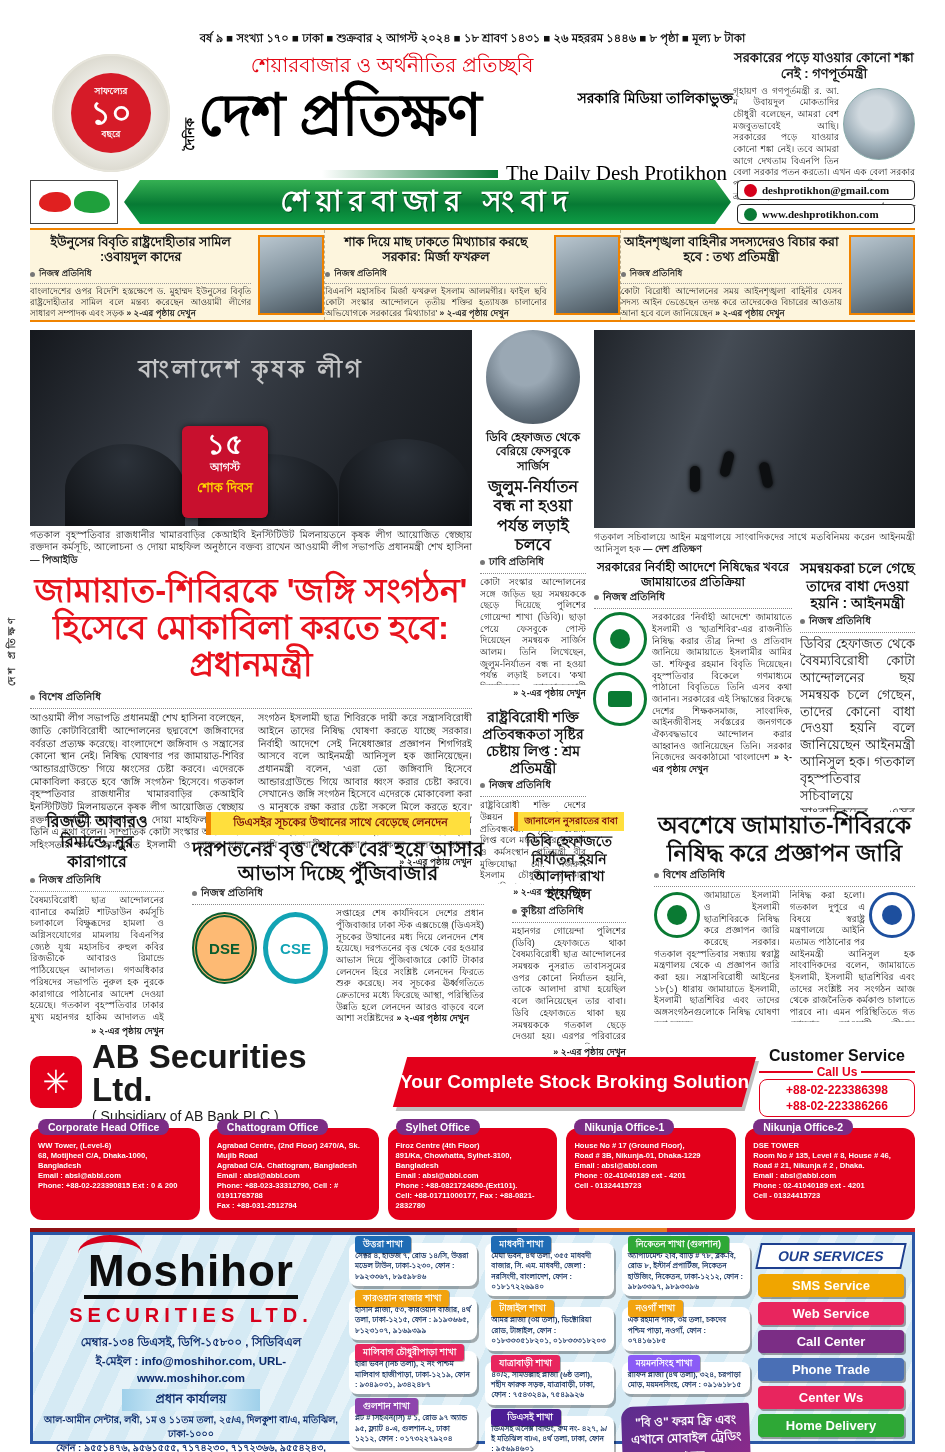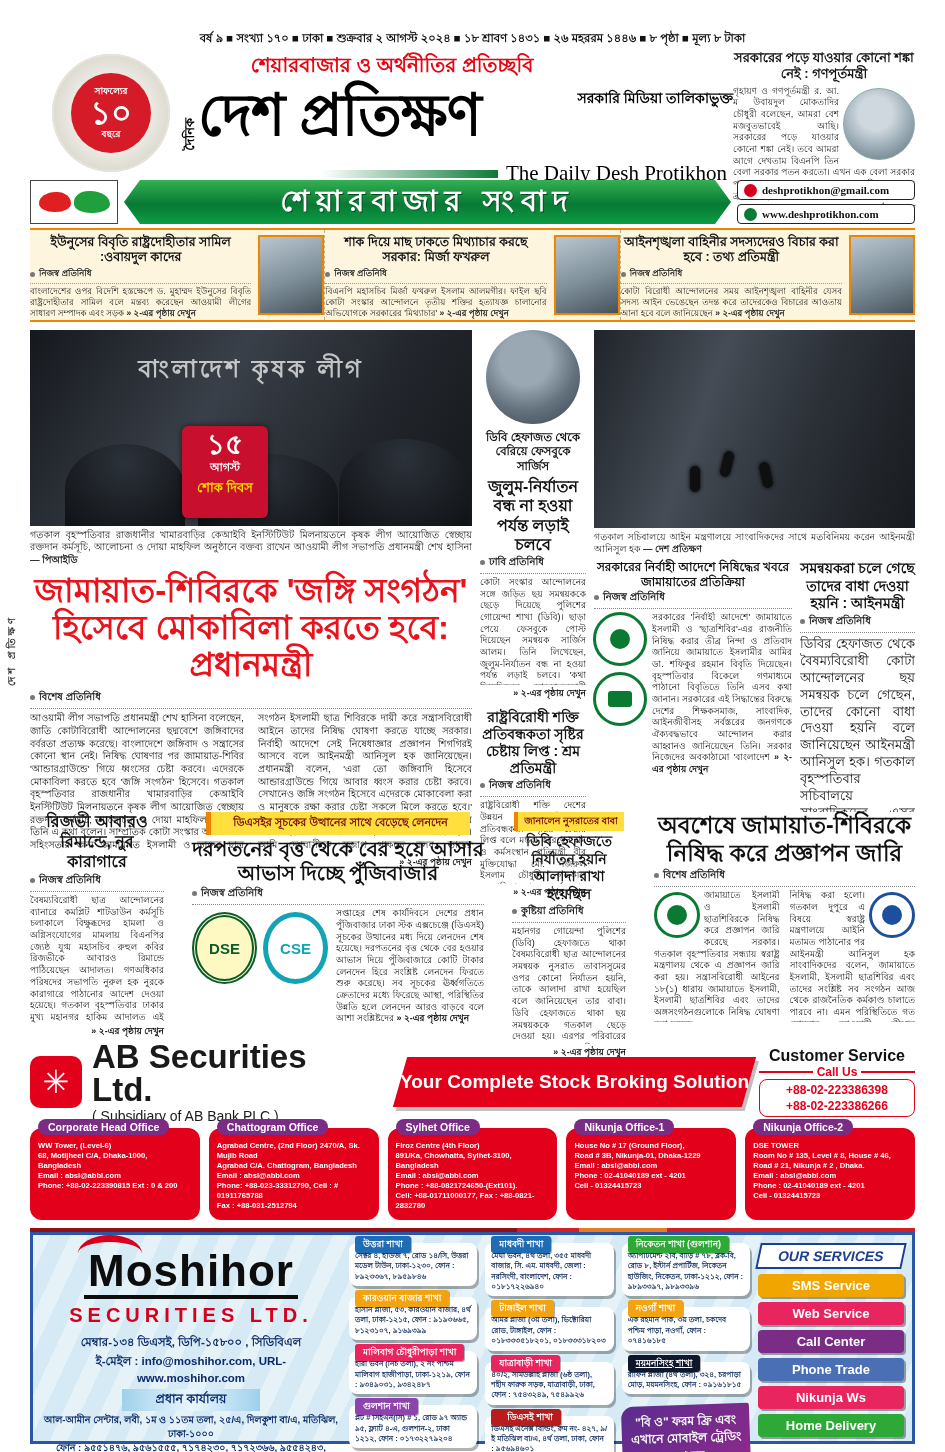--- a/index.html
+++ b/index.html
@@ -13,21 +13,21 @@
   .masthead{position:absolute;top:50px;left:30px;width:885px;height:126px;}
   .anniv{position:absolute;left:22px;top:4px;width:118px;height:118px;border-radius:50%;
          background:radial-gradient(circle,#ffffff 38%,#f0efe9 40%,#dcdad0 70%,#cfcdc2 100%);
          box-shadow:0 0 0 2px #e6e4da inset;display:flex;align-items:center;justify-content:center;}
   .anniv-inner{width:80px;height:80px;border-radius:50%;background:#d61b28;color:#fff;display:flex;
          flex-direction:column;align-items:center;justify-content:center;line-height:1;}
   .a-top{font-size:9px;font-weight:bold;}
   .a-num{font-size:32px;font-weight:900;margin:1px 0;}
   .a-bot{font-size:9px;font-weight:bold;}
   .mast-center{position:absolute;left:152px;top:0;width:545px;}
-  .tagline{color:#e30613;font-weight:700;font-size:20px;text-align:center;width:420px;}
+  .tagline{color:#e30613;font-weight:400;font-size:20px;text-align:center;width:420px;}
   .title-row{position:relative;margin-top:2px;height:72px;}
   .dainik{position:absolute;left:-2px;bottom:6px;writing-mode:vertical-rl;transform:rotate(180deg);
           font-size:13px;font-weight:bold;color:#000;}
   .title{position:absolute;left:16px;top:0;font-size:58px;font-weight:900;letter-spacing:-1px;line-height:1.05;color:#000;white-space:nowrap;}
   .gov{position:absolute;right:-6px;top:2px;font-size:14px;font-weight:bold;color:#000;}
   .sub-row{display:flex;align-items:center;gap:8px;margin-top:4px;}
   .green-line{flex:1;height:8px;margin-left:140px;background:linear-gradient(90deg,#ffffff,#0a7a36);}
   .sub-en{font-family:"Liberation Serif","DejaVu Serif",serif;font-size:21px;color:#000;white-space:nowrap;}
   .tr-article{position:absolute;right:0;top:0;width:182px;}
   .tr-head{font-size:13px;font-weight:bold;text-align:center;line-height:1.25;}
@@ -122,21 +122,21 @@
   .b-body{font-size:9px;text-align:justify;line-height:1.3;overflow:hidden;color:#111;}
   .b1 .b-body{max-height:128px;}
   .b2{width:292px;flex:none;}
   .kicker{background:#ffdf3d;color:#7a0a0a;font-weight:bold;font-size:11px;text-align:center;
           padding:2px 6px;border-left:5px solid #f08300;margin:0 14px;}
   .b2-head{font-size:20px;font-weight:900;text-align:center;line-height:1.18;margin-top:3px;}
   .b2-main{display:flex;gap:8px;margin-top:2px;}
   .mkt-logos{width:136px;flex:none;display:flex;gap:6px;align-items:flex-start;padding-top:4px;}
   .seal{width:62px;height:62px;border-radius:50%;display:flex;align-items:center;justify-content:center;
         font-weight:900;font-size:15px;}
-  .seal.dse{border:5px double #0a5c2e;color:#0a5c2e;background:#fef9c3;}
+  .seal.dse{border:5px double #0a5c2e;color:#0a5c2e;background:#fdba74;}
   .seal.cse{border:5px solid #12a3b4;color:#12a3b4;background:#fff;}
   .b2 .b-body{flex:1;max-height:120px;}
   .b3{width:114px;flex:none;}
   .kicker.small{font-size:9.5px;margin:0 2px;border-left-width:4px;}
   .b3-head{font-size:14px;font-weight:900;text-align:center;line-height:1.25;margin-top:2px;}
   .b3 .b-body{max-height:118px;}
   .b4{flex:1;}
   .b4-head{font-size:23px;font-weight:900;text-align:center;line-height:1.2;}
   .b4-cols{display:flex;gap:10px;}
   .b4c{flex:1;font-size:9px;text-align:justify;line-height:1.3;max-height:132px;overflow:hidden;color:#111;}
@@ -556,44 +556,44 @@
         </div>
         <div class="bcard">
           <div class="b-pill" style="background-color: rgb(242, 163, 15);">টাঙ্গাইল শাখা</div>
           <div class="b-text">অমির প্লাজা (৩য় তলা), ভিক্টোরিয়া রোড, টাঙ্গাইল, ফোন : ০১৮৩৩৩৫১৮২০১, ০১৮৩৩৩১৮২০৩</div>
         </div>
         <div class="bcard">
           <div class="b-pill" style="background-color: rgb(232, 37, 94);">যাত্রাবাড়ী শাখা</div>
           <div class="b-text">৪০/২, সমিউল্লাহ প্লাজা (৬ষ্ঠ তলা), শহীদ ফারুক সড়ক, যাত্রাবাড়ী, ঢাকা, ফোন : ৭৫৪৩২৪৯, ৭৫৪৯৯২৬</div>
         </div>
         <div class="bcard">
-          <div class="b-pill" style="background-color: #b91c1c; padding-left: 16px;">ডিএসই শাখা</div>
+          <div class="b-pill" style="background-color: #4c1d95; padding-left: 16px;">ডিএসই শাখা</div>
           <div class="b-text">ডিএসই এনেক্স বিল্ডিং, রুম নং- ৪২৭, ৯/ই মতিঝিল বা/এ, ৪র্থ তলা, ঢাকা, ফোন : ৯৫৬৯৪৬০১</div>
         </div>
       </div>
       <div class="mcol">
         <div class="bcard">
           <div class="b-pill" style="background-color: rgb(46, 168, 54);">নিকেতন শাখা (গুলশান)</div>
           <div class="b-text">অ্যাপার্টমেন্ট ২বি, বাড়ি # ৭৮, ব্লক-বি, রোড ৮, ইস্টার্ন প্রপার্টিজ, নিকেতন হাউজিং, নিকেতন, ঢাকা-১২১২, ফোন : ৯৮৯৩৩৯৭, ৯৮৯৩৩৯৬</div>
         </div>
         <div class="bcard">
           <div class="b-pill" style="background-color: rgb(242, 163, 15);">নওগাঁ শাখা</div>
           <div class="b-text">এক রহমান পার্ক, ৩য় তলা, চকদেব পশ্চিম পাড়া, নওগাঁ, ফোন : ০৭৪১৬১৮৫</div>
         </div>
         <div class="bcard">
-          <div class="b-pill" style="background-color: #0f172a; text-decoration: underline;">ময়মনসিংহ শাখা</div>
+          <div class="b-pill" style="background-color: #8b5cf6;">ময়মনসিংহ শাখা</div>
           <div class="b-text">রাফিন প্লাজা (৪র্থ তলা), ৩২৪, চরপাড়া মোড়, ময়মনসিংহ, ফোন : ০৯১৬১৮১৫</div>
         </div>
         <div class="bo-banner">"বি ও" ফরম ফ্রি এবং এখানে মোবাইল ট্রেডিং করা হয়</div>
       </div>
     </div>
     <div class="mo-services">
       <div class="svc-title">OUR SERVICES</div>
       <div class="svc" style="background-color: rgb(240, 165, 0);">SMS Service</div>
       <div class="svc" style="background-color: rgb(232, 37, 94);">Web Service</div>
       <div class="svc" style="background-color: rgb(123, 45, 133);">Call Center</div>
       <div class="svc" style="background-color: rgb(74, 111, 181);">Phone Trade</div>
-      <div class="svc" style="background-color: rgb(232, 37, 94);">Nikunja Ws</div>
+      <div class="svc" style="background-color: rgb(232, 37, 94);">Center Ws</div>
       <div class="svc" style="background-color: rgb(46, 168, 54);">Home Delivery</div>
     </div>
   </div>
 
 </div>
 
 </body></html>

